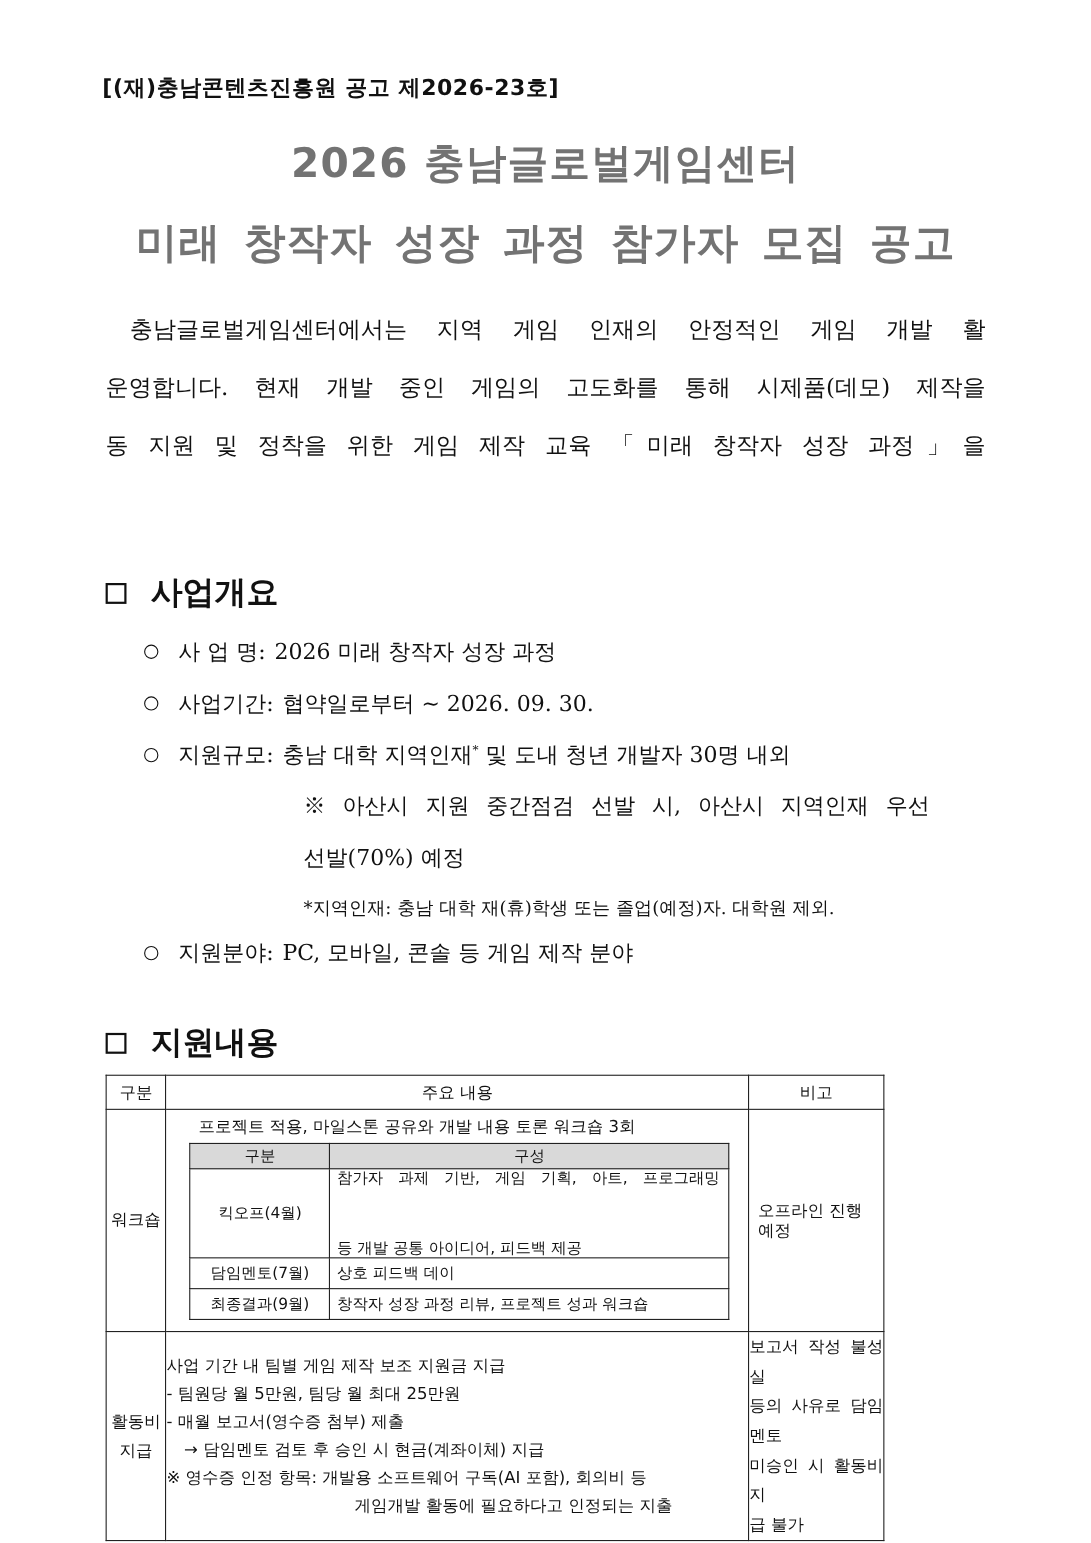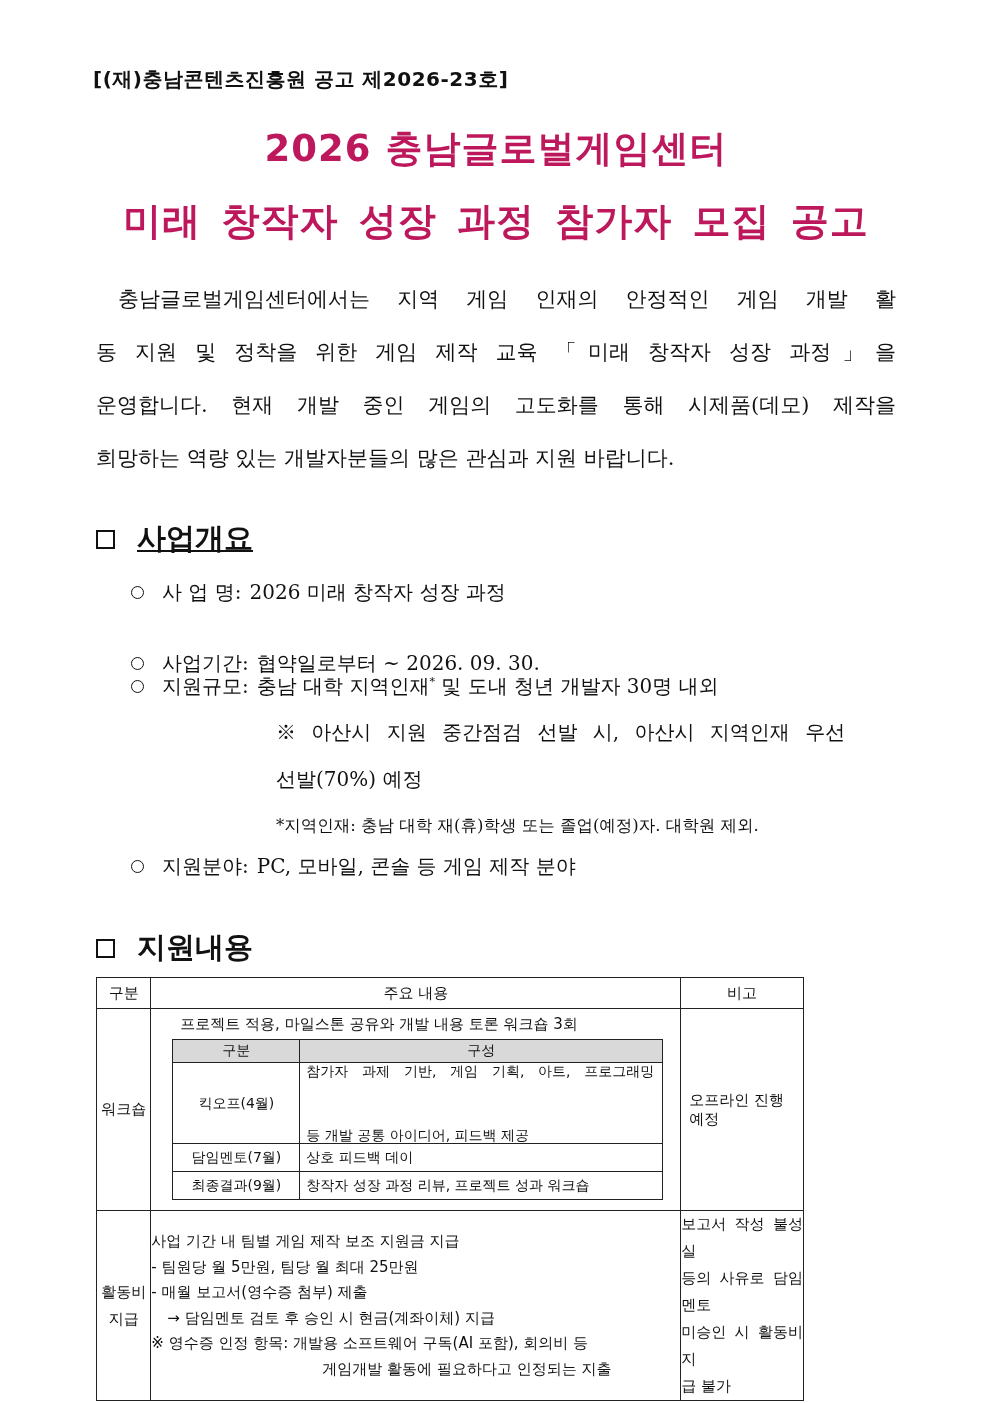--- a/index.html
+++ b/index.html
@@ -1,21 +1,21 @@
 <!DOCTYPE html>
 <html><head>
 <meta charset="utf-8">
 <style>
   html, body { margin: 0; padding: 0; background: #ffffff; }
   body { width: 992px; height: 1403px; position: relative; overflow: hidden;
          font-family: "DejaVu Serif", "Liberation Serif", serif; color: #111; }
   .abs { position: absolute; }
   .notice-no { left: 93px; top: 66px; font-size: 20px; font-weight: bold; letter-spacing: 0.5px;
                font-family: "DejaVu Sans", "Liberation Sans", sans-serif; }
-  .title { left: 0; width: 992px; text-align: center; color: #be185d; font-weight: bold;
+  .title { left: 0; width: 992px; text-align: center; color: #737373; font-weight: bold;
            font-family: "DejaVu Sans", "Liberation Sans", sans-serif; letter-spacing: 1px; }
   .title1 { top: 124px; font-size: 37px; }
   .title2 { top: 196px; font-size: 38px; word-spacing: 6px; }
   .intro { left: 96px; width: 800px; font-size: 21px; line-height: 53px; top: 273px;
            text-align: justify; text-align-last: justify; }
   .intro .line { display: block; white-space: nowrap; text-align: justify; text-align-last: justify; }
   .intro .line.last { text-align-last: left; }
   .intro .indent { padding-left: 22px; }
   .section-head { left: 96px; font-size: 29px; font-weight: bold;
                   font-family: "DejaVu Sans", "Liberation Sans", sans-serif; display: flex; align-items: center; }
@@ -59,37 +59,36 @@
 </head>
 <body>
 
 <div class="abs notice-no">[(재)충남콘텐츠진흥원 공고 제2026-23호]</div>
 
 <div class="abs title title1">2026 충남글로벌게임센터</div>
 <div class="abs title title2">미래 창작자 성장 과정 참가자 모집 공고</div>
 
 <div class="abs intro">
   <span class="line indent">충남글로벌게임센터에서는 지역 게임 인재의 안정적인 게임 개발 활</span>
+  <span class="line">운영합니다. 현재 개발 중인 게임의 고도화를 통해 시제품(데모) 제작을</span>
   <span class="line">동 지원 및 정착을 위한 게임 제작 교육 「미래 창작자 성장 과정」을</span>
-  <span class="line">운영합니다. 현재 개발 중인 게임의 고도화를 통해 시제품(데모) 제작을</span>
-  <span class="line last">희망하는 역량 있는 개발자분들의 많은 관심과 지원 바랍니다.</span>
 </div>
 
-<div class="abs section-head" style="top:519px;text-decoration:underline;">
+<div class="abs section-head" style="top:519px;">
   <span class="box"></span>
   <span>사업개요</span>
 </div>
 
 <div class="abs bullet-row" style="top:579px;">
   <span class="circle"></span>
   <span class="label">사 업 명:</span>
   <span>2026 미래 창작자 성장 과정</span>
 </div>
 
-<div class="abs bullet-row" style="top:626px;margin-top:24px;">
+<div class="abs bullet-row" style="top:626px;">
   <span class="circle"></span>
   <span class="label">사업기간:</span>
   <span>협약일로부터 ~ 2026. 09. 30.</span>
 </div>
 
 <div class="abs bullet-row" style="top:673px;">
   <span class="circle"></span>
   <span class="label">지원규모:</span>
   <span><span>충남 대학 지역인재</span><sup>*</sup><span style="white-space:pre;"> 및 도내 청년 개발자 30명 내외</span></span>
 </div>

